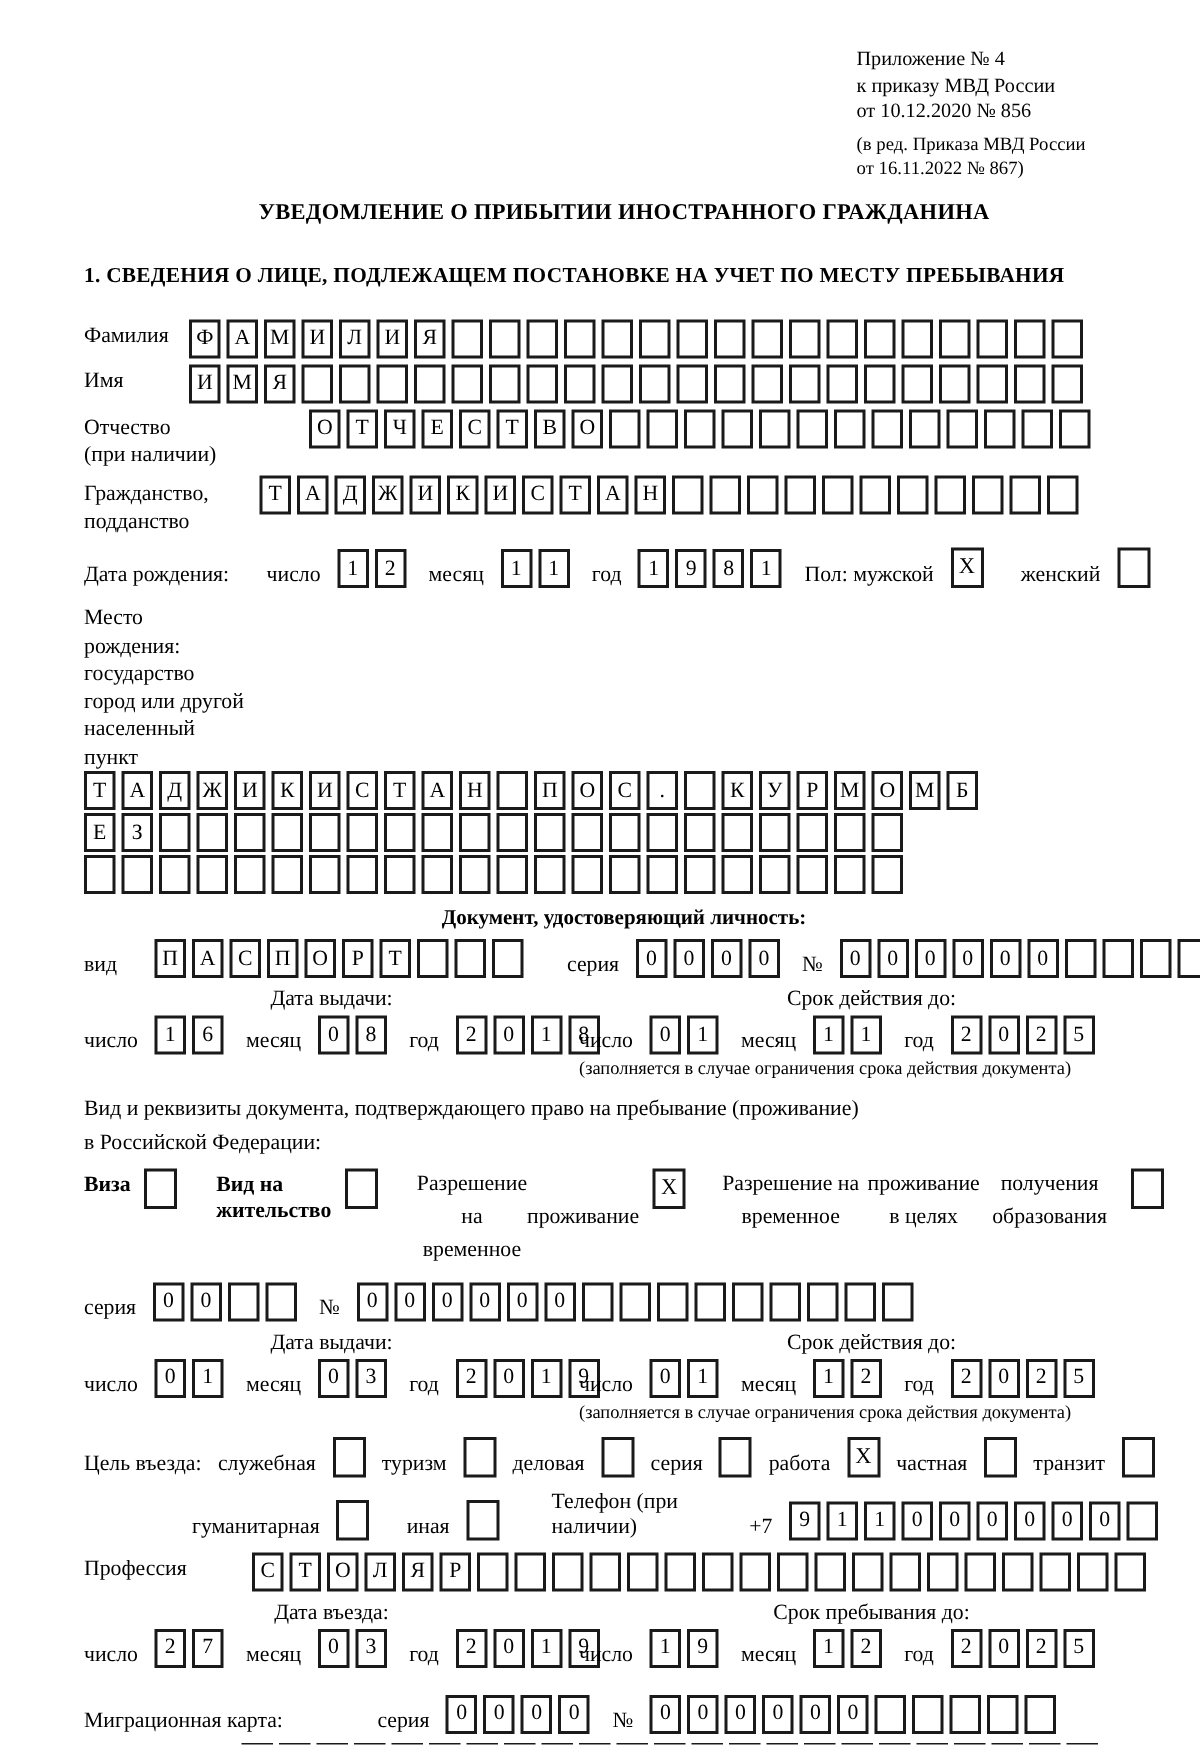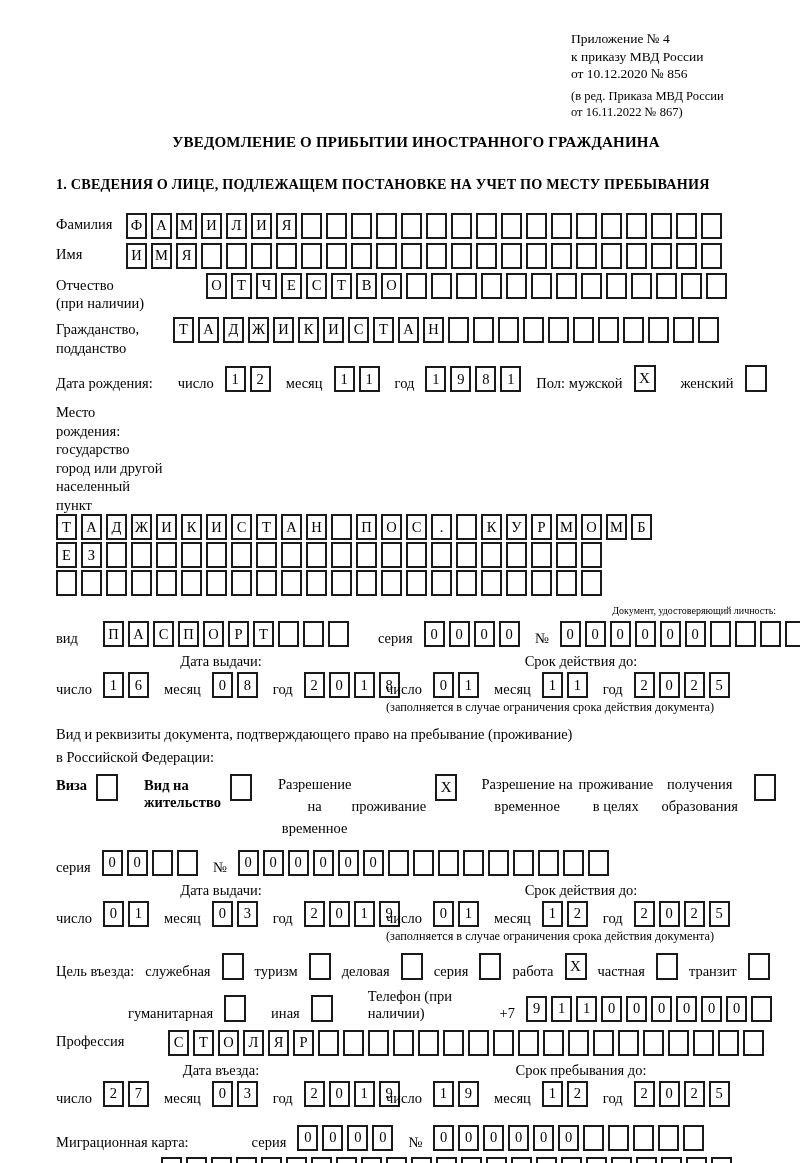--- a/index.html
+++ b/index.html
@@ -37,21 +37,21 @@
   .w107{width:107px;flex:none;}
   .w112{width:112px;flex:none;}
   .w105{width:105px;flex:none;}
   .stack{display:flex;flex-direction:column;}
   .stack .cells{margin-bottom:2px;}
 
   .inline-row{display:flex;align-items:flex-end;gap:11px;flex-wrap:nowrap;}
   .gap-l{margin-left:14px;}
   .gap-xl{margin-left:24px;}
 
-  .doc-heading{text-align:right;font-weight:normal;font-size:10px;margin-top:7px;}
+  .doc-heading{text-align:center;font-weight:bold;font-size:14px;margin-top:7px;}
 
   .two-col{display:flex;margin-top:6px;}
   .col-left{width:330px;flex:none;}
   .col-right{flex:1;}
   .col-head{text-align:center;font-size:14.5px;margin-bottom:2px;}
   .note{font-size:12.3px;white-space:nowrap;margin-top:2px;}
 
   .intro{font-size:14.5px;line-height:1.55;margin-top:8px;}
 
   .opt-row{display:flex;align-items:flex-start;margin-top:6px;}

